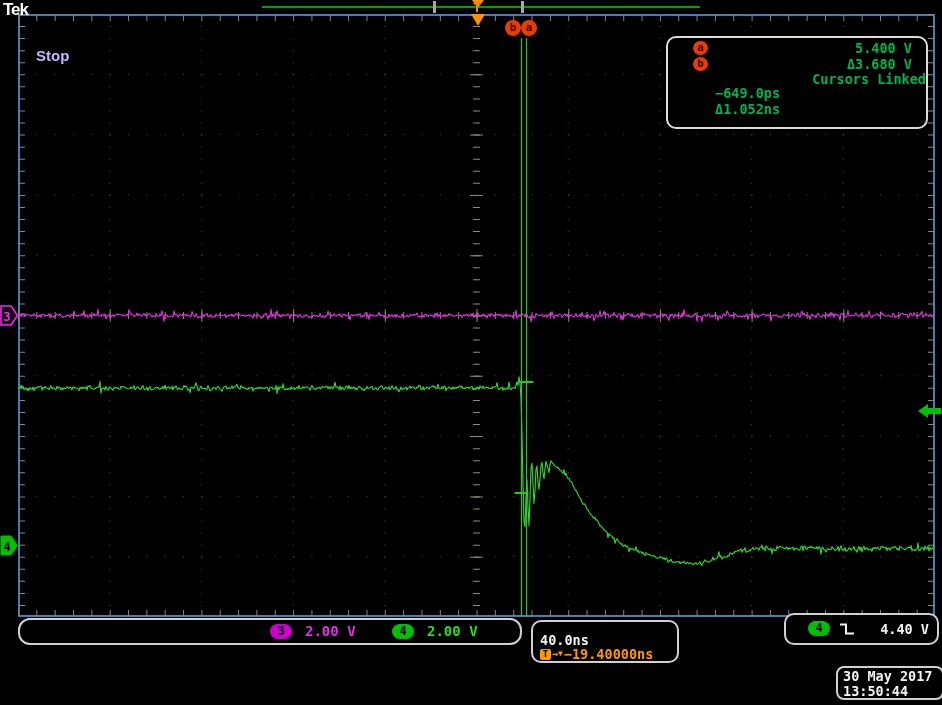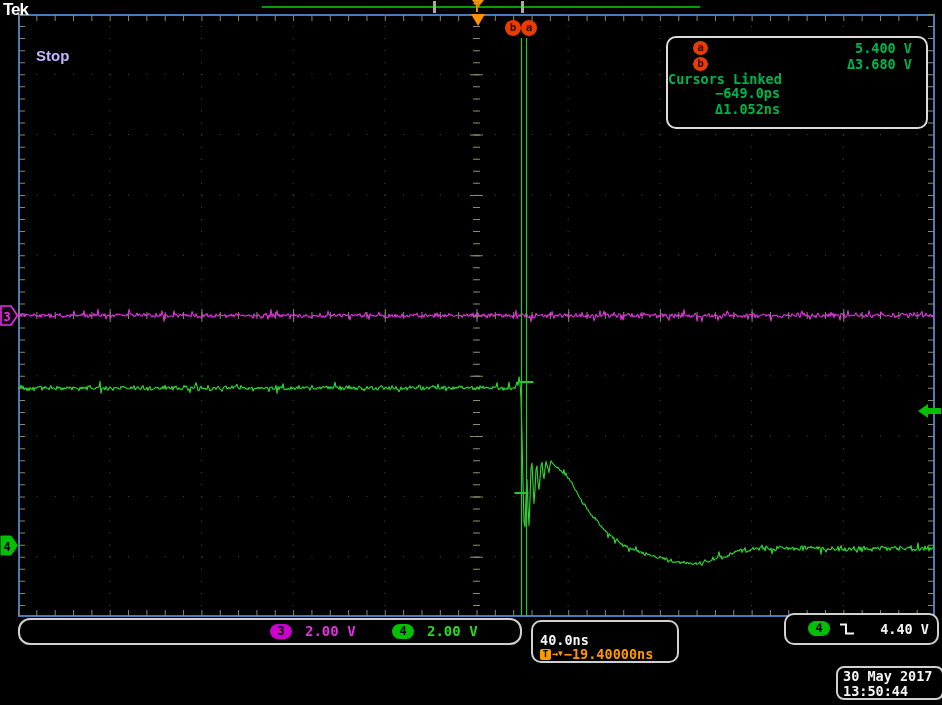--- a/index.html
+++ b/index.html
@@ -33,21 +33,21 @@
   
   #cursor-box{left:666px;top:36px;width:258px;height:86px;border:2px solid #dcdcdc;
               border-radius:10px;background:#000;color:#00b44c;font-weight:bold;
               font-size:13.5px;z-index:7;padding-top:3px;}
   .cur-row{position:relative;height:15.5px;line-height:15.5px;}
   .cur-badge{position:absolute;left:25px;top:0px;width:15px;height:14px;border-radius:50%;
              background:#e83c00;color:#3c0a00;font-size:11px;line-height:14px;text-align:center;}
   .cur-left{position:absolute;left:47px;margin-top:45px;}
   .cur-left-indent{position:absolute;left:59px;}
   .cur-right{position:absolute;right:14px;}
-  .cur-footer{text-align:left;}
+  .cur-footer{text-align:right;}
 
   
   .rbox{border:2px solid #d0d0d0;border-radius:10px;background:#000;z-index:5;}
   #chbar{left:18px;top:618px;width:500px;height:23px;border-radius:12px;}
   .ch-badge{position:absolute;top:4px;width:22px;height:15px;border-radius:8px;
             color:#000;font-weight:bold;font-size:12px;text-align:center;line-height:15px;}
   .ch-scale{position:absolute;top:4px;font-weight:bold;font-size:14px;line-height:15px;}
 
   #tbbox{left:531px;top:614px;width:137px;height:28px;padding-left:7px;padding-top:11px;margin-top:6px;}
   #tb-scale{color:#f4f4f4;font-weight:bold;font-size:13.5px;line-height:14px;}

